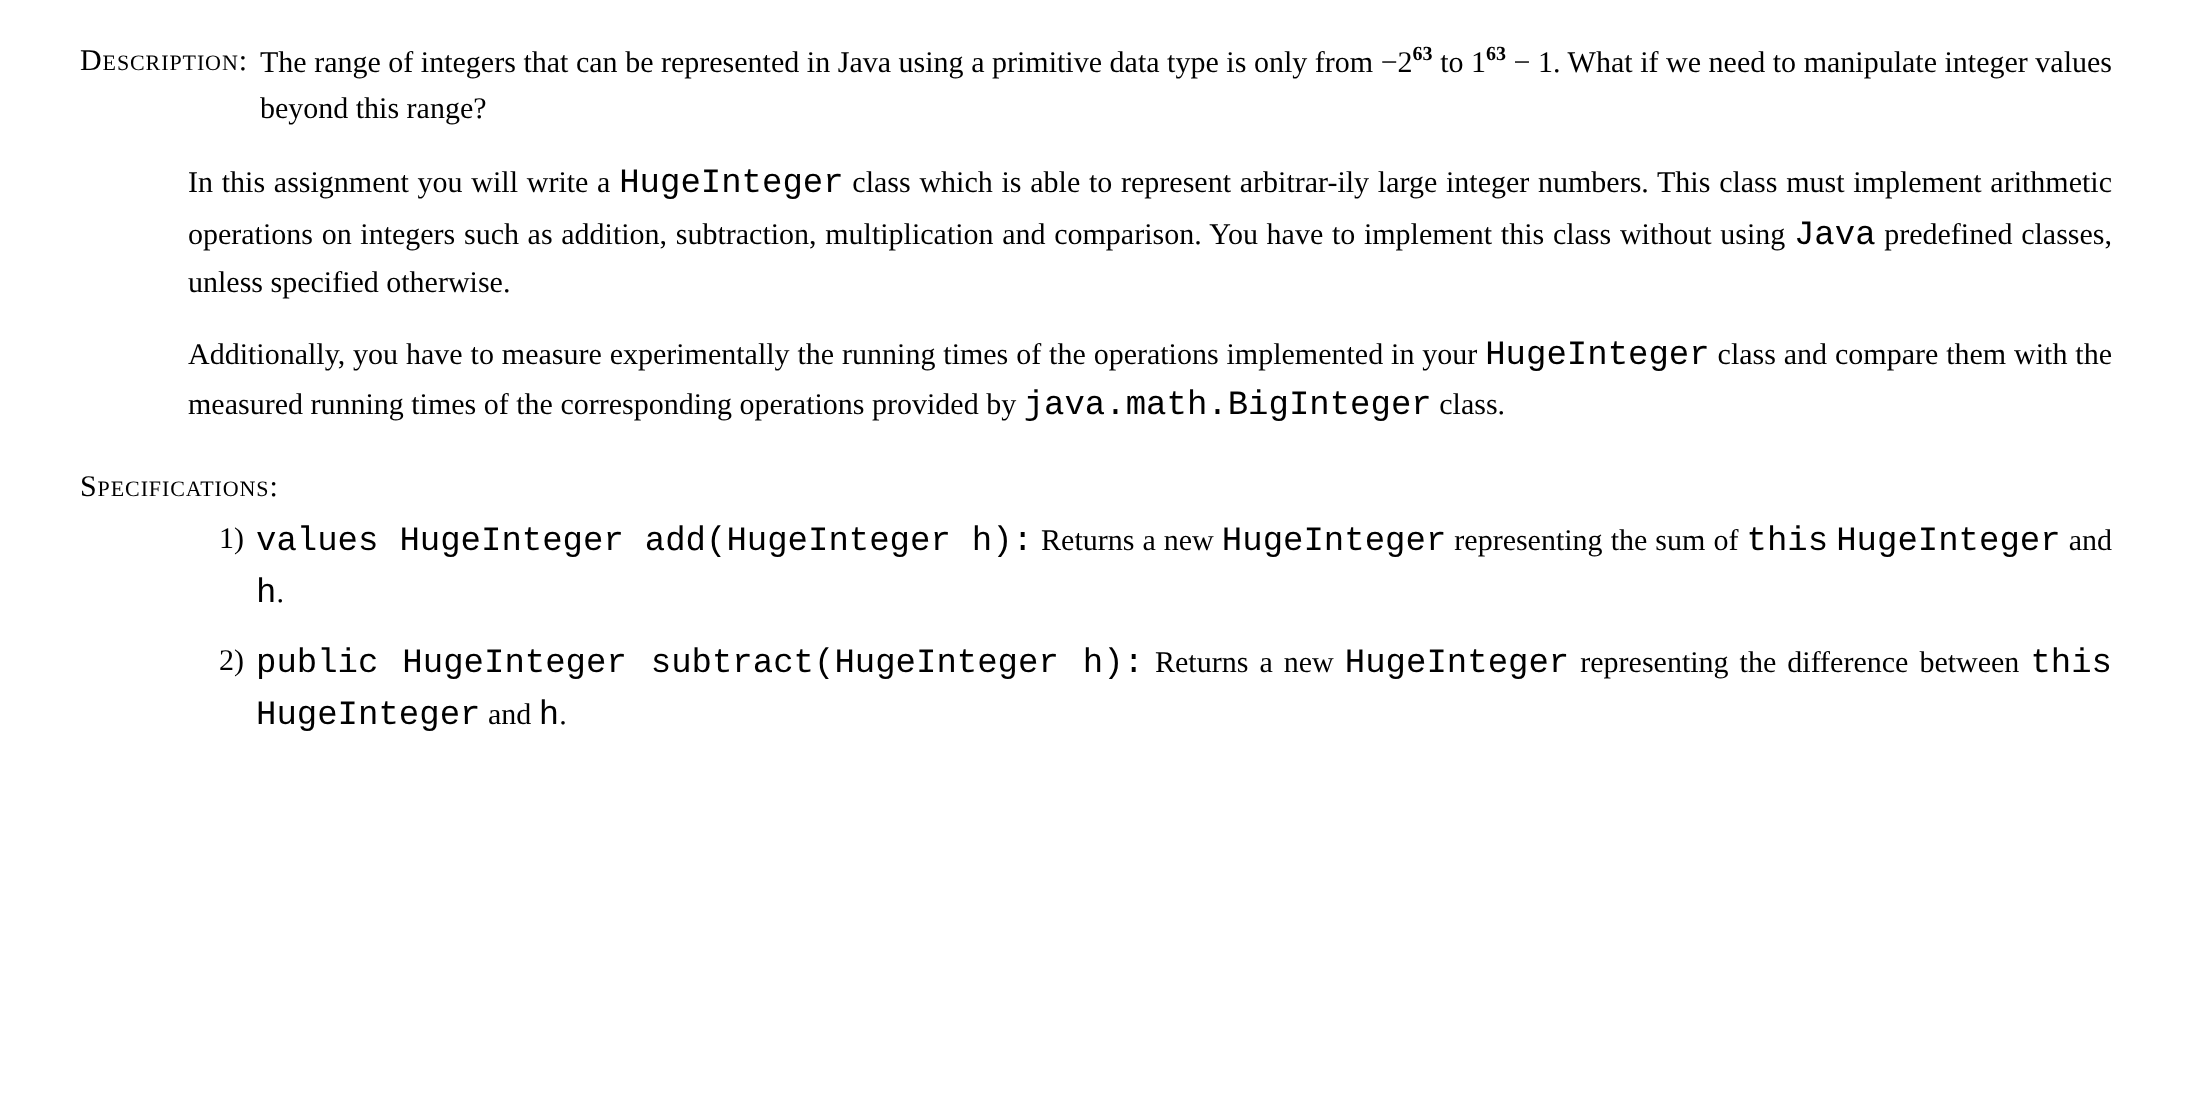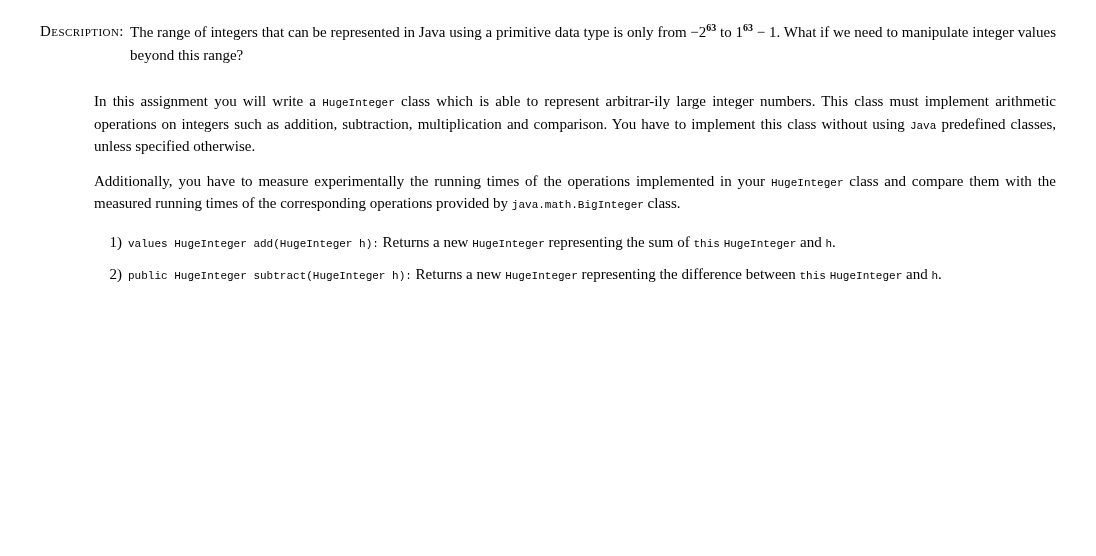--- a/index.html
+++ b/index.html
@@ -14,21 +14,21 @@
       font-size: 15px;
       line-height: 1.5;
       color: #000000;
       padding: 20px 40px;
       width: 1096px;
       min-height: 556px;
     }
 
     .description-block {
       display: flex;
-      margin-bottom: 24px;
+      margin-bottom: 14px;
     }
 
     .description-label {
       font-variant: small-caps;
       font-size: 15px;
       white-space: nowrap;
       margin-right: 6px;
       letter-spacing: 0.03em;
     }
 
@@ -38,21 +38,21 @@
     }
 
     .paragraph {
       margin-left: 54px;
       text-align: justify;
       margin-bottom: 12px;
     }
 
     code, .mono {
       font-family: 'Courier New', Courier, monospace;
-      font-size: 11px;
+      font-size: 17px;
     }
 
     .spec-section {
       margin-top: 16px;
     }
 
     .spec-header {
       font-variant: small-caps;
       font-size: 15px;
       letter-spacing: 0.03em;
@@ -102,20 +102,21 @@
 
 <div class="paragraph">
   In this assignment you will write a <code>HugeInteger</code> class which is able to represent arbitrar-ily large integer numbers. This class must implement arithmetic operations on integers such as addition, subtraction, multiplication and comparison. You have to implement this class without using <code>Java</code> predefined classes, unless specified otherwise.
 </div>
 
 <div class="paragraph">
   Additionally, you have to measure experimentally the running times of the operations implemented in your <code>HugeInteger</code> class and compare them with the measured running times of the corresponding operations provided by <code>java.math.BigInteger</code> class.
 </div>
 
 <div class="spec-section">
+  <div class="spec-header">Specifications:</div>
 
   <div class="spec-list">
 
     <div class="spec-item">
       <span class="spec-num">1)</span>
       <div class="spec-content">
         <code>values HugeInteger add(HugeInteger h):</code> Returns a new <code>HugeInteger</code> representing the sum of <code>this</code> <code>HugeInteger</code> and <code>h</code>.
       </div>
     </div>
 

